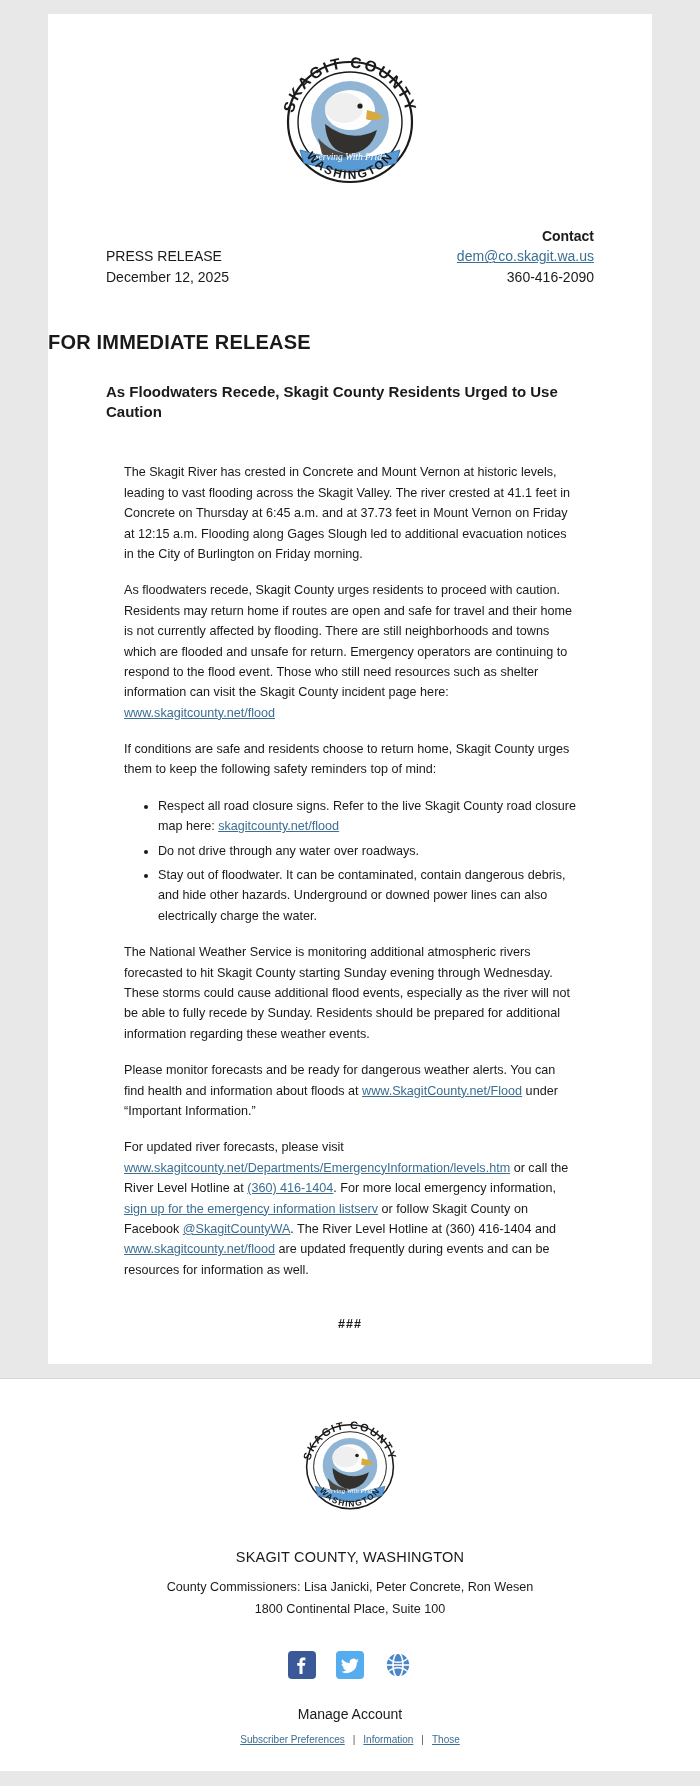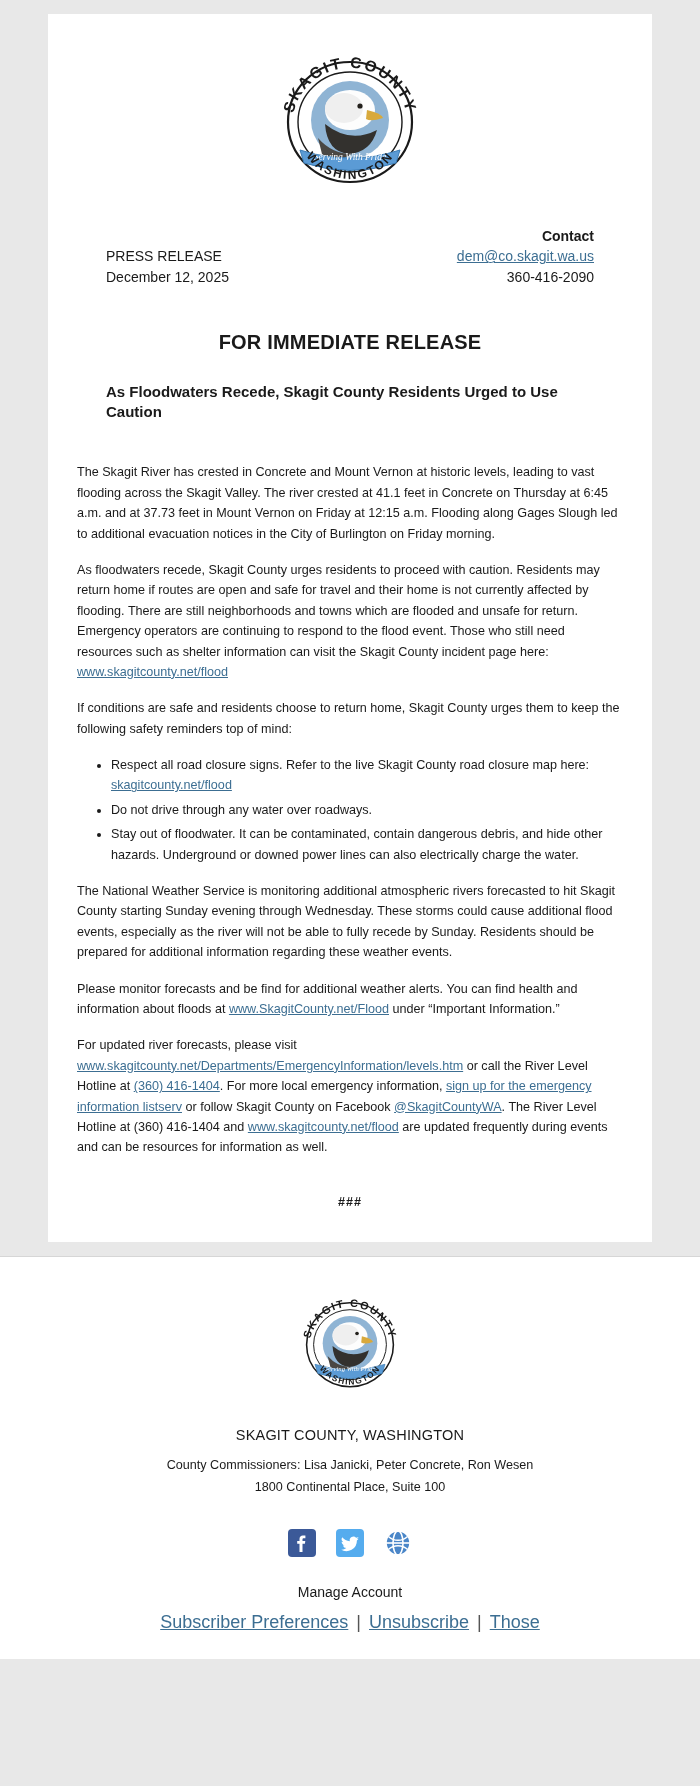--- a/index.html
+++ b/index.html
@@ -43,37 +43,36 @@
     padding: 0 58px;
     font-size: 14px;
     line-height: 1.45;
   }
   .meta-left { text-align: left; }
   .meta-right { text-align: right; }
   .meta-contact { font-weight: bold; }
 
   
   .immediate {
-    text-align: center;
     font-size: 20px;
     font-weight: bold;
     letter-spacing: .2px;
     margin: 44px 0 0 0;
   }
   .subhead {
     padding: 0 58px;
     margin: 28px 0 0 0;
     font-size: 15px;
     font-weight: bold;
     line-height: 1.35;
   }
 
   
   .body-copy {
-    padding: 0 29px;
+    padding: 0 76px;
     font-size: 12.6px;
     line-height: 1.62;
   }
   .body-copy p { margin: 0 0 16px 0; }
   .body-copy p:first-child { margin-top: 40px; }
   .body-copy ul {
     margin: 0 0 16px 0;
     padding-left: 34px;
   }
   .body-copy li { margin: 0 0 4px 0; }
@@ -117,21 +116,21 @@
     align-items: center;
     justify-content: center;
     cursor: pointer;
   }
 
   .manage {
     font-size: 14px;
     margin: 2px 0 12px 0;
   }
   .prefs-row {
-    font-size: 18px;
+    font-size: 10px;
     display: flex;
     justify-content: center;
     gap: 8px;
     align-items: center;
   }
   .sep { color: #555; }
 </style>
 </head>
 <body>
 
@@ -191,21 +190,21 @@
       <p>If conditions are safe and residents choose to return home, Skagit County urges them to keep the following safety reminders top of mind:</p>
 
       <ul>
         <li><span>Respect all road closure signs. Refer to the live Skagit County road closure map here: </span><a class="link">skagitcounty.net/flood</a></li>
         <li>Do not drive through any water over roadways.</li>
         <li>Stay out of floodwater. It can be contaminated, contain dangerous debris, and hide other hazards. Underground or downed power lines can also electrically charge the water.</li>
       </ul>
 
       <p>The National Weather Service is monitoring additional atmospheric rivers forecasted to hit Skagit County starting Sunday evening through Wednesday. These storms could cause additional flood events, especially as the river will not be able to fully recede by Sunday. Residents should be prepared for additional information regarding these weather events.</p>
 
-      <p><span>Please monitor forecasts and be find for additional weather alerts. You can find health and information about floods at </span><a class="link">www.SkagitCounty.net/Flood</a><span> under “Important Information.”</span></p>
+      <p><span>Please monitor forecasts and be ready for dangerous weather alerts. You can find health and information about floods at </span><a class="link">www.SkagitCounty.net/Flood</a><span> under “Important Information.”</span></p>
 
       <p><span>For updated river forecasts, please visit </span><a class="link">www.skagitcounty.net/Departments/EmergencyInformation/levels.htm</a><span> or call the River Level Hotline at </span><a class="link">(360) 416-1404</a><span>. For more local emergency information, </span><a class="link">sign up for the emergency information listserv</a><span> or follow Skagit County on Facebook </span><a class="link">@SkagitCountyWA</a><span>. The River Level Hotline at (360) 416-1404 and </span><a class="link">www.skagitcounty.net/flood</a><span> are updated frequently during events and can be resources for information as well.</span></p>
 
       <div class="hashes">###</div>
     </div>
   </div>
 </div>
 
 <div class="footer">
 
@@ -261,17 +260,17 @@
         <path d="M4.4 7.4 A 14 14 0 0 0 23.6 7.4" fill="none" stroke="#ffffff" stroke-width="1.4"></path>
         <path d="M4.4 20.6 A 14 14 0 0 1 23.6 20.6" fill="none" stroke="#ffffff" stroke-width="1.4"></path>
       </svg>
     </span>
   </div>
 
   <div class="manage">Manage Account</div>
   <div class="prefs-row">
     <a class="link">Subscriber Preferences</a>
     <span class="sep">|</span>
-    <a class="link">Unsubscribe</a>
+    <a class="link">Information</a>
     <span class="sep">|</span>
     <a class="link">Those</a>
   </div>
 </div>
 
 </body></html>

